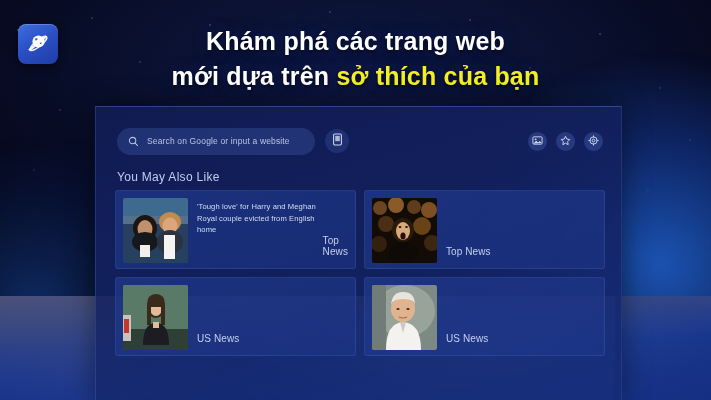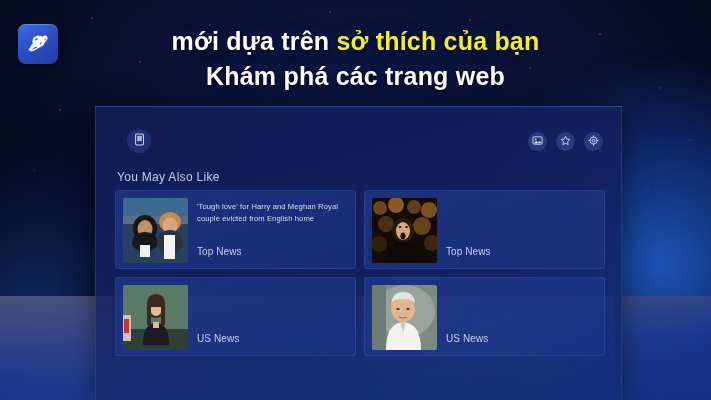--- a/index.html
+++ b/index.html
@@ -246,21 +246,21 @@
     border-radius: 2px;
     overflow: hidden;
     position: relative;
     background: #1a2a52;
   }
   .thumb svg { display: block; width: 100%; height: 100%; }
   .card-body {
     flex: 1 1 auto;
     min-width: 0;
     display: flex;
-    flex-direction: column;
+    flex-direction: row;
     padding-top: 3px;
   }
   .card-title {
     font-size: 7.6px;
     line-height: 1.52;
     color: #d6deF5;
     letter-spacing: .1px;
     overflow: hidden;
   }
   .card-tag {
@@ -291,28 +291,37 @@
         <circle cx="11.4" cy="8.6" r="1.25" fill="#3358cc"></circle>
         <circle cx="15.6" cy="11.9" r="1.0" fill="#3358cc"></circle>
         <circle cx="12.2" cy="13.0" r="0.8" fill="#3358cc"></circle>
         <path d="M3.2 18.6 L20.6 4.4 L22.4 6.1 L5.0 20.3 Z" fill="#ffffff" opacity=".92"></path>
         <ellipse cx="13.5" cy="12.4" rx="10.4" ry="3.0" transform="rotate(-39 13.5 12.4)" fill="none" stroke="#ffffff" stroke-width="1.5" opacity=".9"></ellipse>
       </svg>
     </span>
   </div>
 
   <div class="headline">
+    <div>Khám phá các trang web</div>
     <div><span>mới dựa trên </span><span class="accent">sở thích của bạn</span></div>
-    <div>Khám phá các trang web</div>
   </div>
 
   <div class="panel">
 
     <div class="search-row">
 
+      <div class="search-box">
+        <span class="si">
+          <svg width="11" height="11" viewBox="0 0 12 12">
+            <circle cx="5" cy="5" r="3.5" fill="none" stroke="#b9c4e8" stroke-width="1.1"></circle>
+            <line x1="7.6" y1="7.6" x2="10.4" y2="10.4" stroke="#b9c4e8" stroke-width="1.1" stroke-linecap="round"></line>
+          </svg>
+        </span>
+        <span class="search-placeholder">Search on Google or input a website</span>
+      </div>
 
       <div class="qr-btn">
         <span>
           <svg width="11" height="13" viewBox="0 0 11 13">
             <rect x="1.6" y="1.0" width="7.8" height="11" rx="1.3" fill="none" stroke="#cfd8f2" stroke-width="1.05"></rect>
             <rect x="3.2" y="2.8" width="4.6" height="5.4" fill="#cfd8f2" opacity=".8"></rect>
           </svg>
         </span>
       </div>
 

